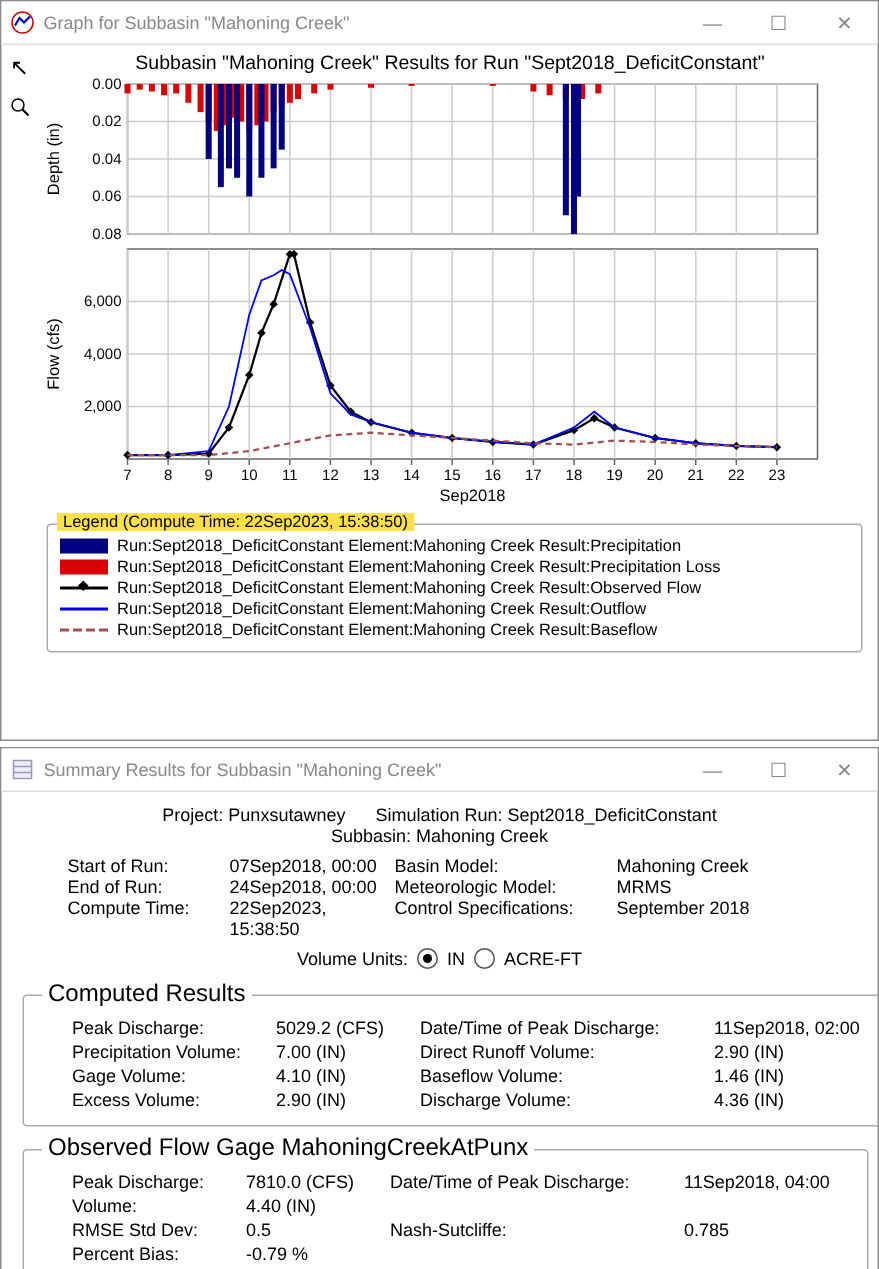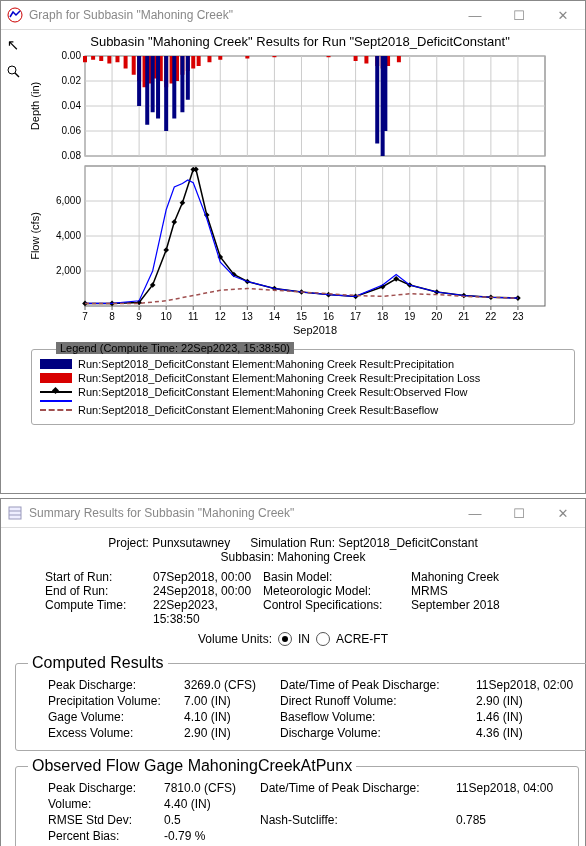--- a/index.html
+++ b/index.html
@@ -84,22 +84,22 @@
     margin: 8px 10px 8px 30px;
     border: 1px solid #aaa;
     border-radius: 3px;
     padding: 6px 8px 6px 8px;
     font-size: 11px;
     position: relative;
   }
   .legend-title {
     position: absolute;
     top: -8px;
-    left: 24px;
-    background: #737373;
+    left: 6px;
+    background: #fde047;
     padding: 0 4px;
     font-size: 11px;
   }
   .legend-row {
     display: flex;
     align-items: center;
     gap: 6px;
     margin: 2px 0;
   }
   .swatch {
@@ -389,20 +389,21 @@
       <div class="legend-row">
           <div class="swatch sw-red"></div>
           <span>Run:Sept2018_DeficitConstant Element:Mahoning Creek Result:Precipitation Loss</span>
         </div>
       <div class="legend-row">
           <div class="swatch sw-obs"></div>
           <span>Run:Sept2018_DeficitConstant Element:Mahoning Creek Result:Observed Flow</span>
         </div>
       <div class="legend-row">
           <div class="swatch sw-blue"></div>
+          <span>Run:Sept2018_DeficitConstant Element:Mahoning Creek Result:Outflow</span>
         </div>
       <div class="legend-row">
           <div class="swatch sw-base"></div>
           <span>Run:Sept2018_DeficitConstant Element:Mahoning Creek Result:Baseflow</span>
         </div>
     </div>
   </div>
 </div>
 
 <div class="window" style="margin-top:4px;height:348px">
@@ -450,21 +451,21 @@
       <span>Volume Units:</span>
       <span class="radio sel"></span>
       <span>IN</span>
       <span class="radio"></span>
       <span>ACRE-FT</span>
     </div>
     <fieldset>
       <legend>Computed Results</legend>
       <div class="res-grid">
         <span>Peak Discharge:</span>
-        <span>3269.0 (CFS)</span>
+        <span>5029.2 (CFS)</span>
         <span>Date/Time of Peak Discharge:</span>
         <span>11Sep2018, 02:00</span>
         <span>Precipitation Volume:</span>
         <span>7.00 (IN)</span>
         <span>Direct Runoff Volume:</span>
         <span>2.90 (IN)</span>
         <span>Gage Volume:</span>
         <span>4.10 (IN)</span>
         <span>Baseflow Volume:</span>
         <span>1.46 (IN)</span>

